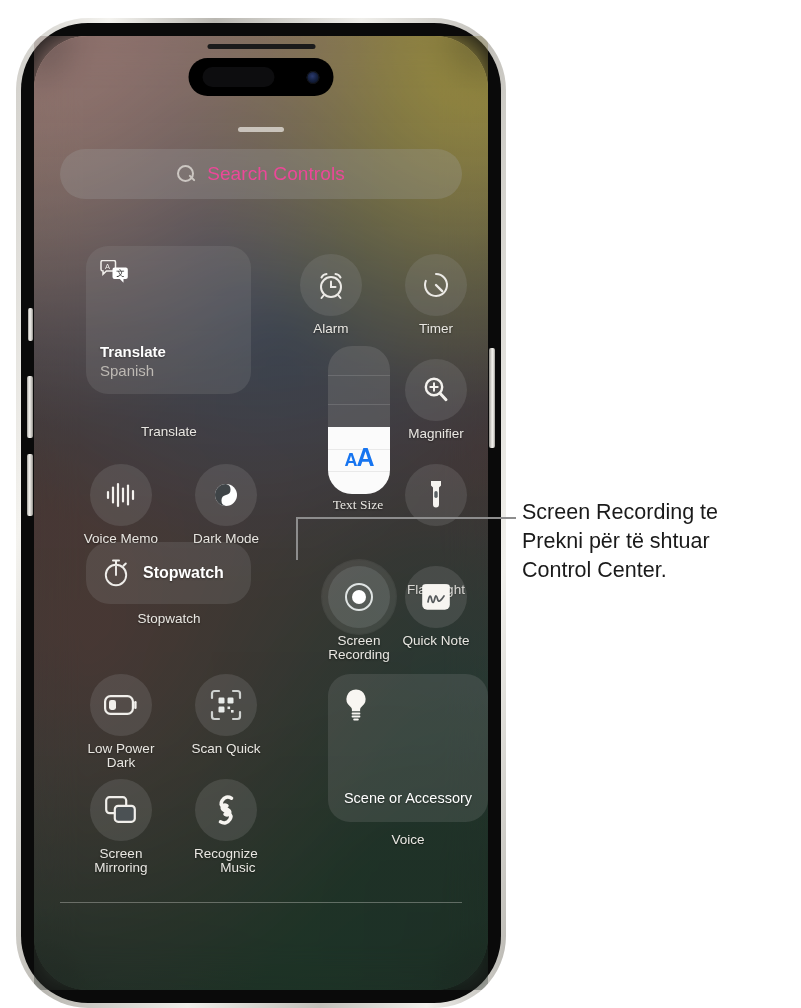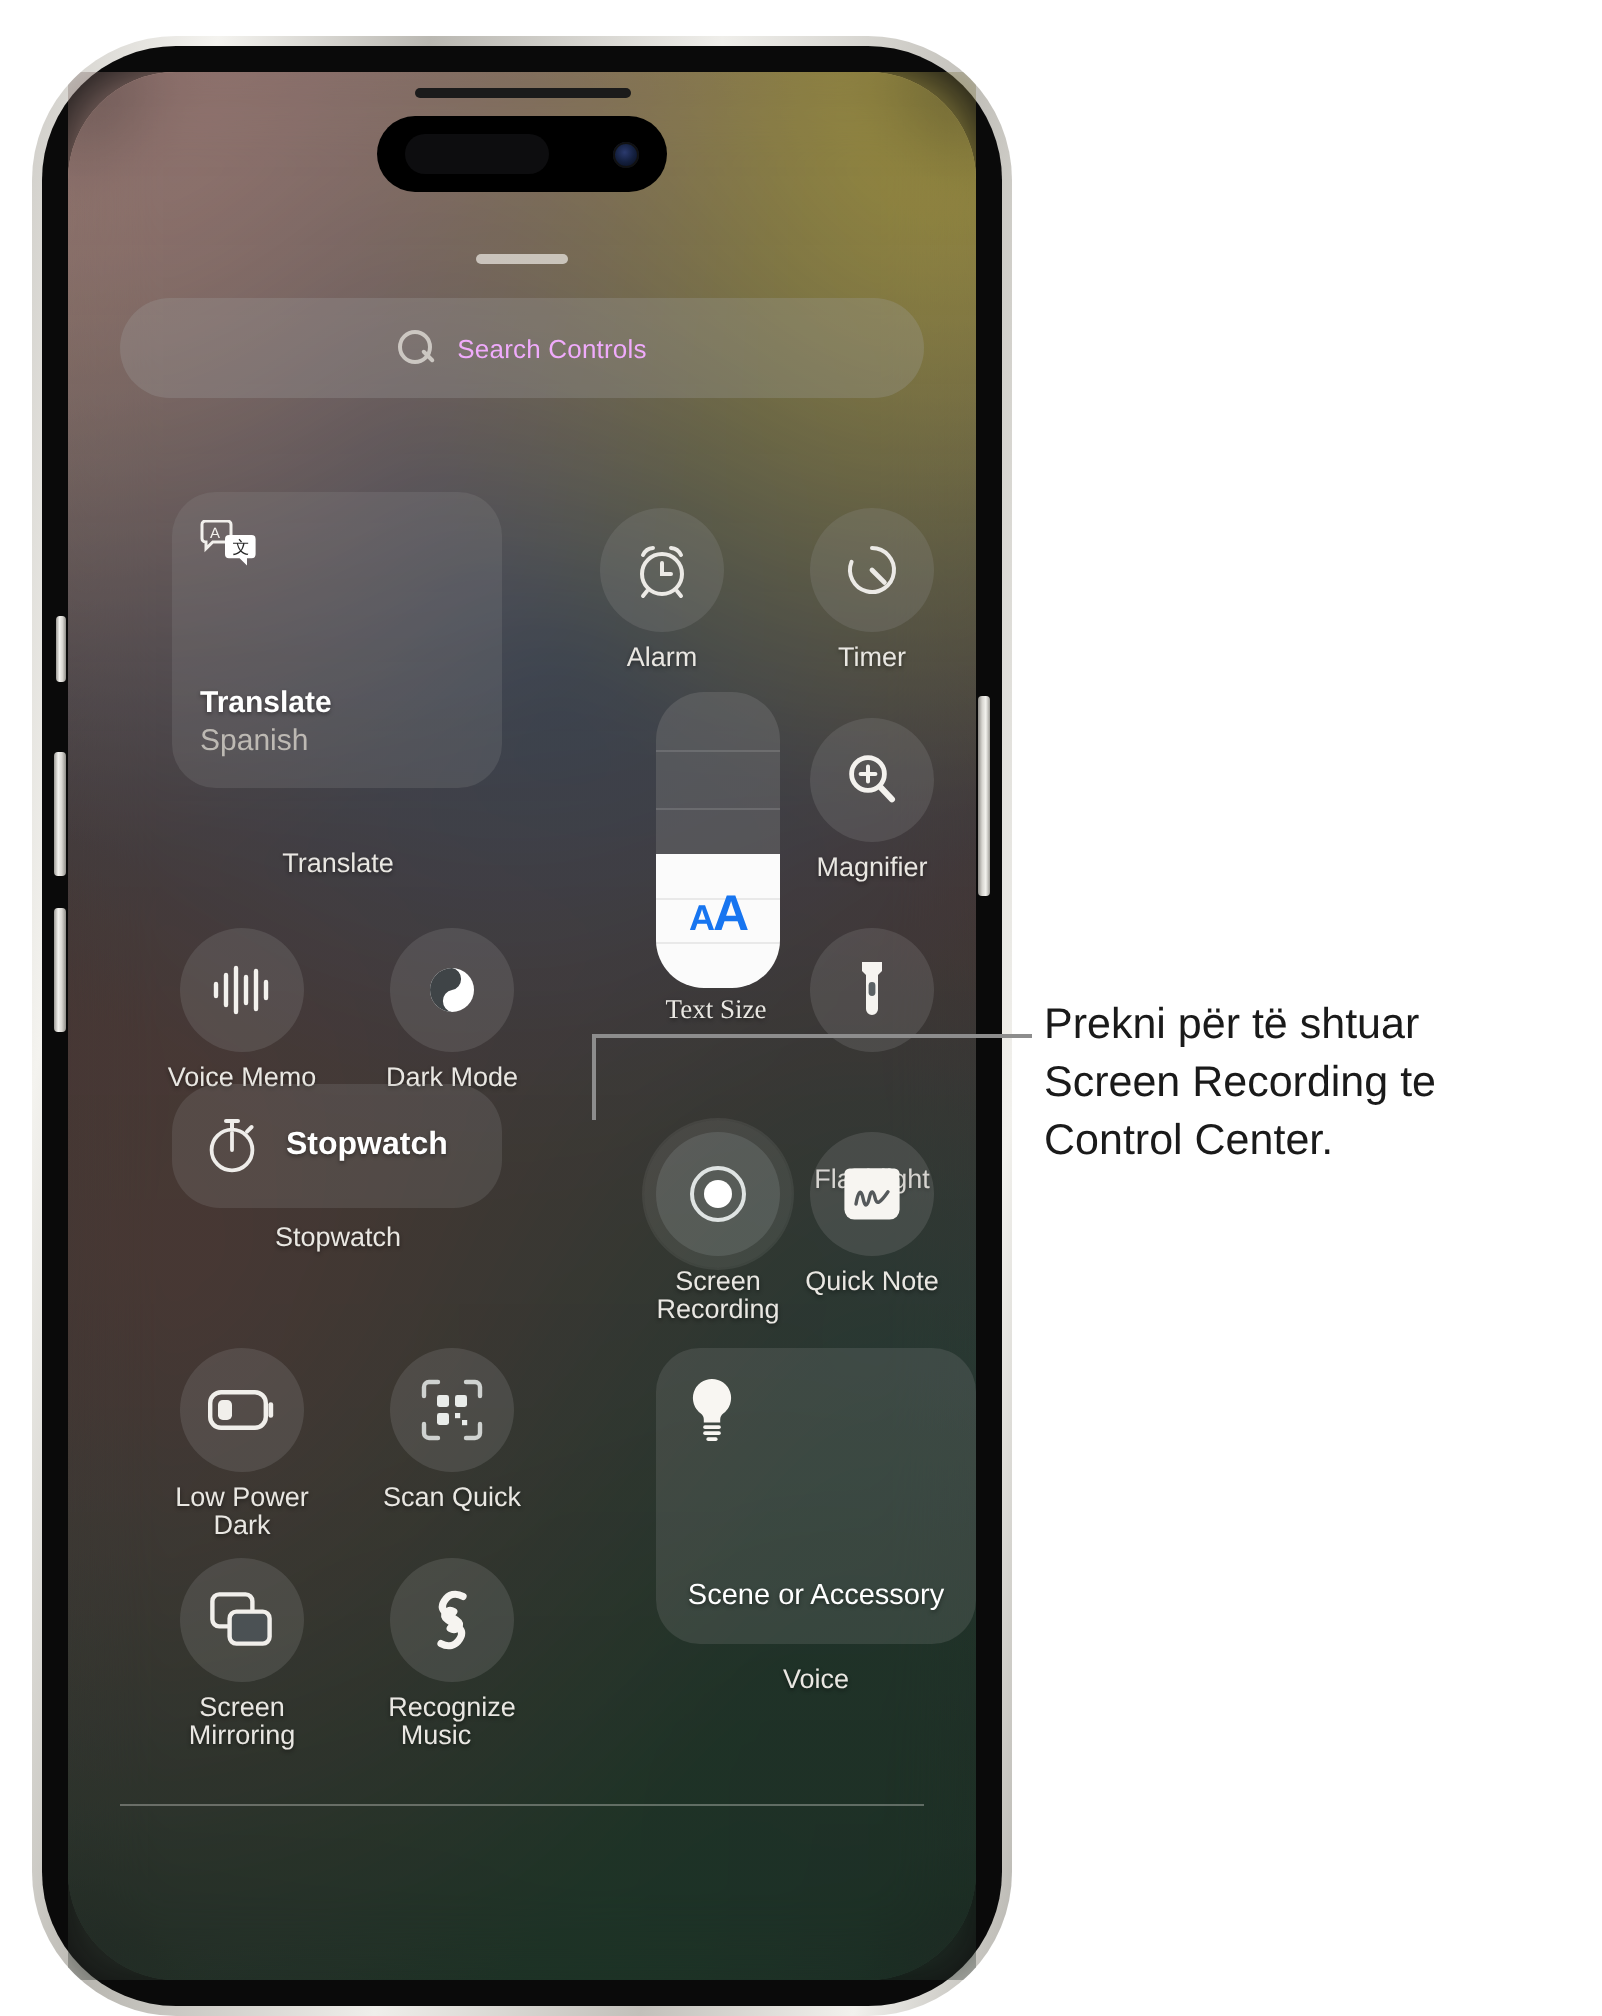--- a/index.html
+++ b/index.html
@@ -94,21 +94,21 @@
   }
   .search-ico { width:19px; height:19px; position:relative; opacity:.82; }
   .search-ico::before {
     content:""; position:absolute; left:0; top:0; width:13px; height:13px;
     border:2px solid #ddd9d4; border-radius:50%;
   }
   .search-ico::after {
     content:""; position:absolute; left:11px; top:12px; width:8px; height:2px;
     background:#ddd9d4; transform:rotate(45deg); border-radius:1px;
   }
-  .search-ph { color:#f0abfc; font-size:13px; letter-spacing:.1px; }
+  .search-ph { color:#ec4899; font-size:19px; letter-spacing:.1px; }
 
   .grid { position:absolute; left:26px; top:198px; width:402px; }
   .tile-circ {
     position:absolute; width:62px; height:62px; border-radius:50%;
     background: rgba(150,150,150,.22);
     display:flex; align-items:center; justify-content:center;
   }
   .tile-label {
     position:absolute; width:104px; text-align:center;
     color:#e9e7e2; font-size:13.5px; line-height:14.5px;
@@ -374,34 +374,34 @@
           <div class="tile-label" style="left:9px; top:613px;">Screen</div>
           <div class="tile-label" style="left:9px; top:627px;">Mirroring</div>
 
           <div class="tile-circ" style="left:135px; top:545px;">
             <svg width="30" height="32" viewBox="0 0 30 32">
               <path d="M20.5 4.2c-3.6-2-7.2-1.2-9.4 2.4-1.6 2.6-1.1 4.6 1.5 6.4l4.6 3.1c1.6 1.1 1.9 2 1.1 3.3-.9 1.5-2.5 1.8-4.2.8" fill="none" stroke="#f6f4f0" stroke-width="3.6" stroke-linecap="round"></path>
               <path d="M9.5 27.8c3.6 2 7.2 1.2 9.4-2.4 1.6-2.6 1.1-4.6-1.5-6.4l-4.6-3.1c-1.6-1.1-1.9-2-1.1-3.3.9-1.5 2.5-1.8 4.2-.8" fill="none" stroke="#f6f4f0" stroke-width="3.6" stroke-linecap="round"></path>
             </svg>
           </div>
           <div class="tile-label" style="left:114px; top:613px;">Recognize</div>
-          <div class="tile-label" style="left:106px; top:627px;">Music</div>
+          <div class="tile-label" style="left:126px; top:627px;">Music</div>
 
         </div>
 
         <div class="separator"></div>
 
 
       </div>
     </div>
   </div>
 
   <svg class="leader" style="left:0;top:0;width:801px;height:1008px;">
     <path d="M297 560 L297 518 L516 518" stroke="#8d8d8d" stroke-width="2" fill="none"></path>
   </svg>
 
   <div class="callout">
+    <div>Screen Recording te</div>
     <div>Prekni për të shtuar</div>
-    <div>Screen Recording te</div>
     <div>Control Center.</div>
   </div>
 
 </div>
 
 </body></html>

